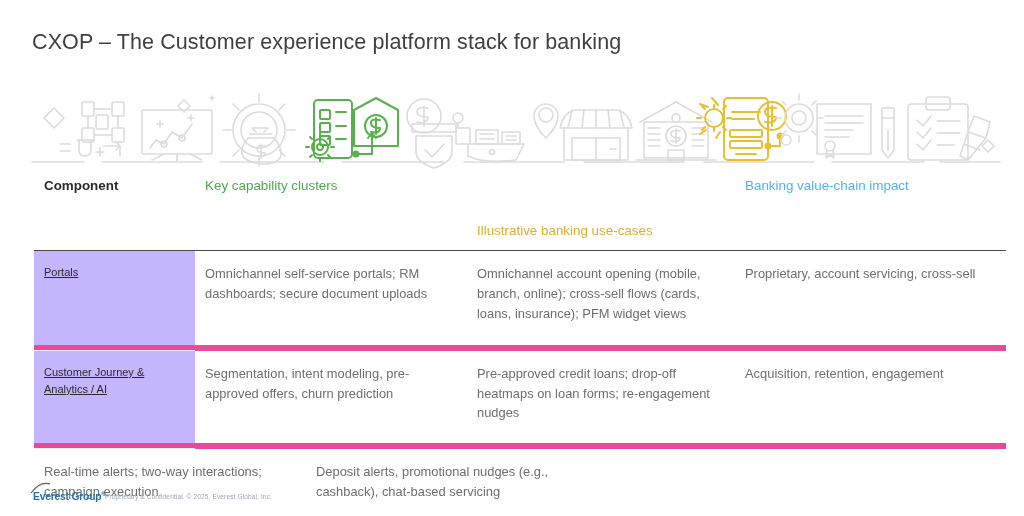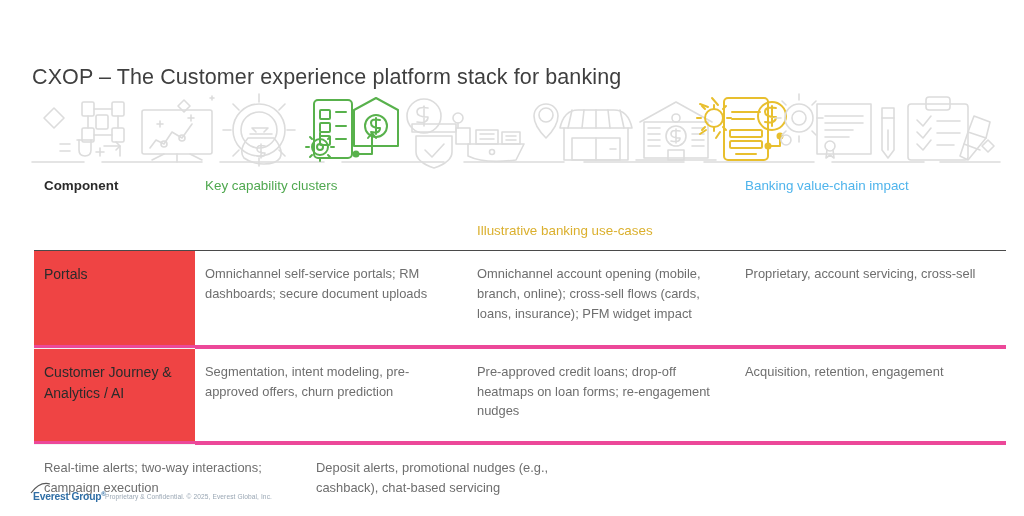--- a/index.html
+++ b/index.html
@@ -22,21 +22,20 @@
   
   .slide-title {
     position: absolute;
     left: 32px;
     top: 30px;
     font-size: 21.5px;
     font-weight: 400;
     color: #3f3f3f;
     letter-spacing: 0.1px;
     white-space: nowrap;
-    margin-top: 35px;
   }
 
   
   .icon-banner {
     position: absolute;
     left: 24px;
     top: 88px;
     width: 984px;
     height: 82px;
   }
@@ -81,29 +80,30 @@
     font-size: 13.4px;
   }
   .t-head .hd-green  { color: #4fa84f; font-size: 13.4px; }
   .t-head .hd-amber  { color: #dbb02e; font-size: 13.4px; margin-top: 45px; }
   .t-head .hd-blue   { color: #4fb4ec; font-size: 13.4px; }
 
   .t-body-row {
     position: relative;
     display: flex;
     align-items: stretch;
-    border-top: 4px solid #ec4899;
+    border-top: 6px solid #ec4899;
   }
   .t-body-row.first { border-top: none; }
 
   .t-body-row .c1 {
-    background: #ef4444;
+    background: #c4b5fd;
     color: #2b2b2b;
-    font-size: 14px;
+    font-size: 11px;
     line-height: 1.5;
+    text-decoration: underline;
   }
 
   .cell-pad { padding-top: 13px; padding-bottom: 16px; }
 
   .r1 .cell-pad { padding-bottom: 22px; }
   .r2 .cell-pad { padding-bottom: 20px; }
   .r3 .cell-pad { padding-bottom: 20px; }
 
   
   .divider-mask {
@@ -354,21 +354,21 @@
     <div class="t-row t-head">
       <div class="t-cell c1">Component</div>
       <div class="t-cell c2 hd-green">Key capability clusters</div>
       <div class="t-cell c3 hd-amber">Illustrative banking use-cases</div>
       <div class="t-cell c4 hd-blue">Banking value-chain impact</div>
     </div>
 
     <div class="t-body-row first r1">
       <div class="t-cell c1 cell-pad">Portals</div>
       <div class="t-cell c2 cell-pad">Omnichannel self-service portals; RM dashboards; secure document uploads</div>
-      <div class="t-cell c3 cell-pad">Omnichannel account opening (mobile, branch, online); cross-sell flows (cards, loans, insurance); PFM widget impact</div>
+      <div class="t-cell c3 cell-pad">Omnichannel account opening (mobile, branch, online); cross-sell flows (cards, loans, insurance); PFM widget views</div>
       <div class="t-cell c4 cell-pad">Proprietary, account servicing, cross-sell</div>
     </div>
 
     <div class="t-body-row r2">
       <div class="divider-mask"></div>
       <div class="t-cell c1 cell-pad">Customer Journey &amp; Analytics / AI</div>
       <div class="t-cell c2 cell-pad">Segmentation, intent modeling, pre-approved offers, churn prediction</div>
       <div class="t-cell c3 cell-pad">Pre-approved credit loans; drop-off heatmaps on loan forms; re-engagement nudges</div>
       <div class="t-cell c4 cell-pad">Acquisition, retention, engagement</div>
     </div>

